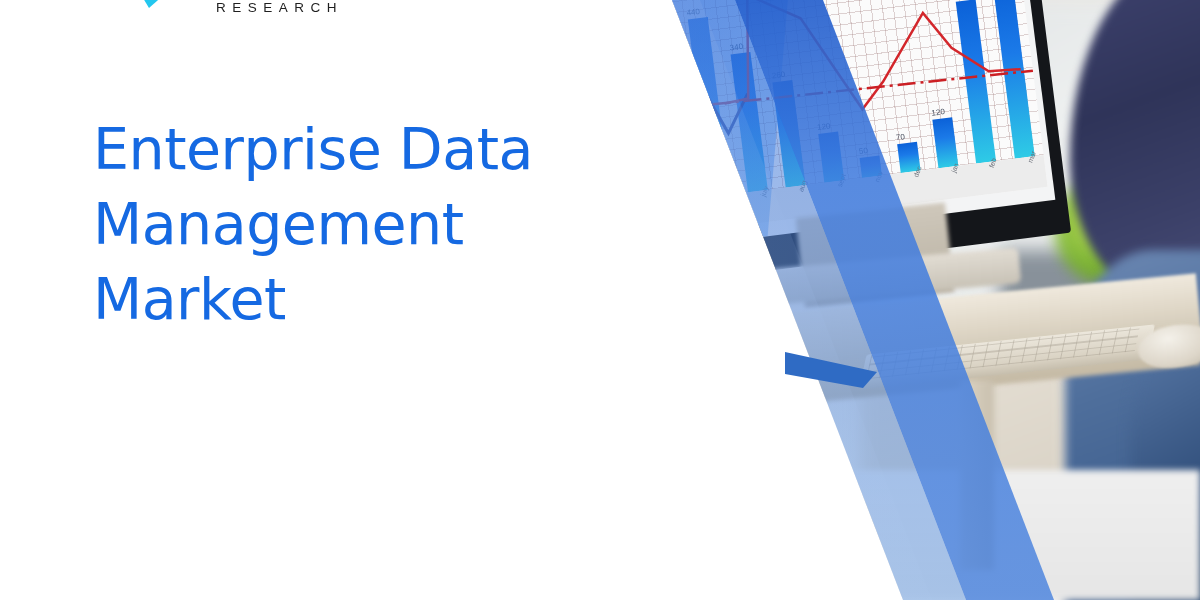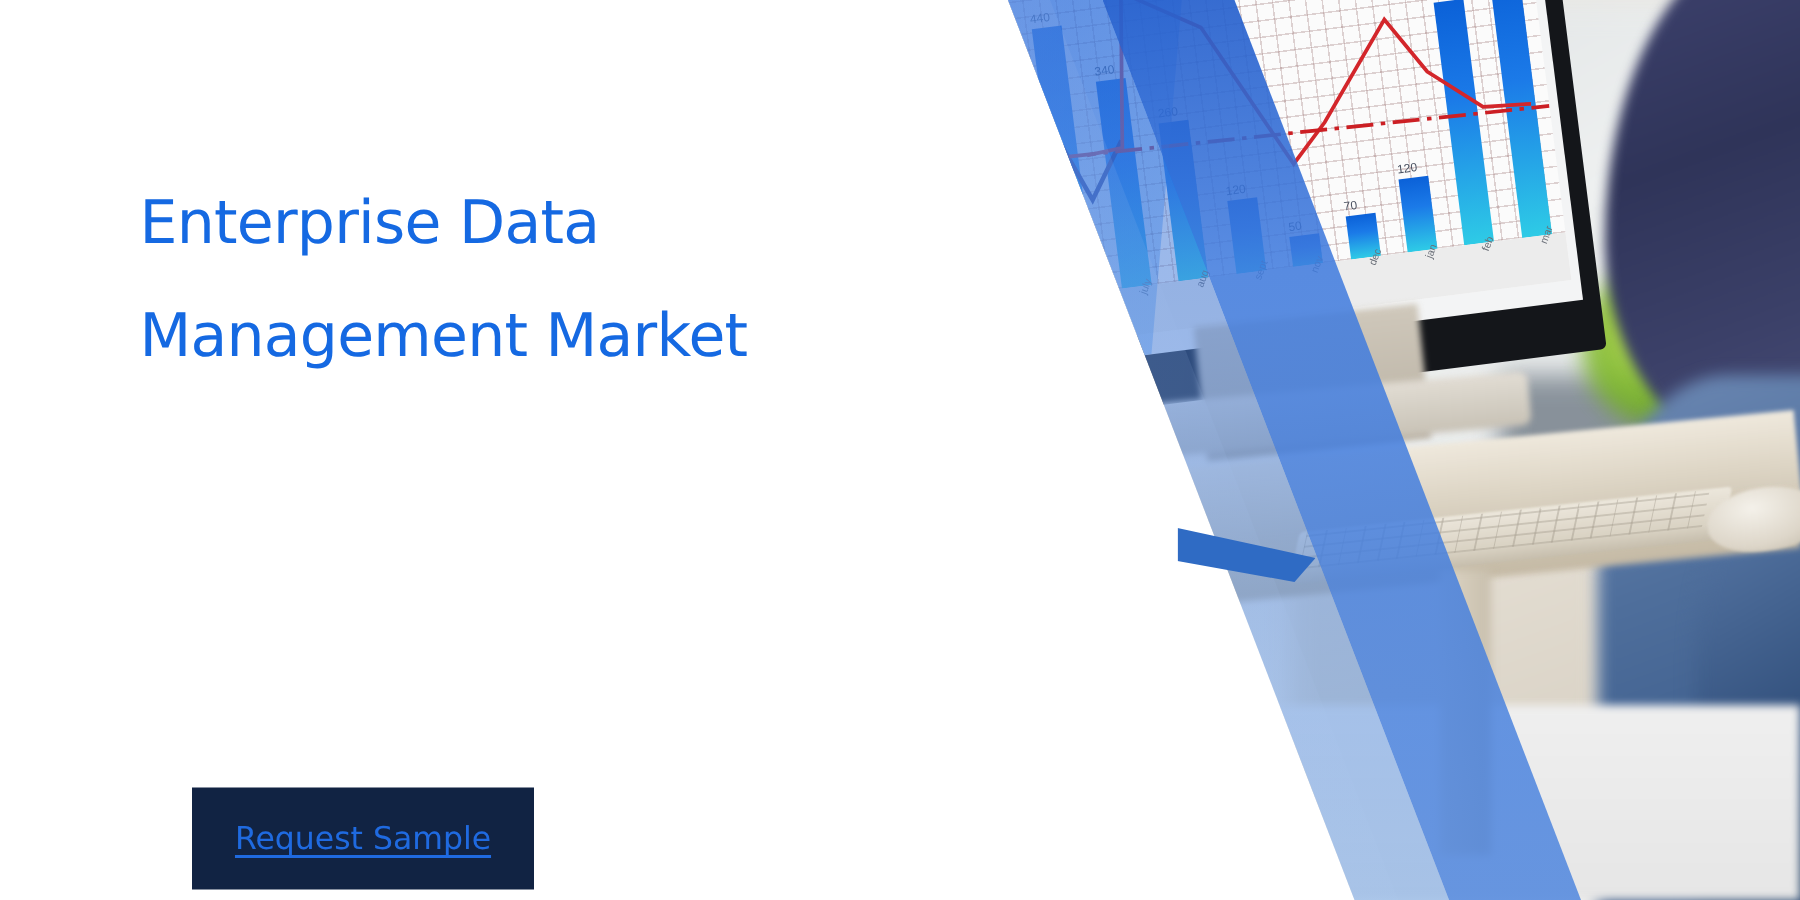--- a/index.html
+++ b/index.html
@@ -258,21 +258,21 @@
     color: #1f1f1f;
     font-weight: 400;
     font-family: "Liberation Sans", sans-serif;
   }
 
   #headline {
     position: absolute;
     left: 93px; top: 112px;
     width: 560px;
     color: #1569e2;
-    font-size: 40px;
+    font-size: 57px;
     line-height: 75px;
     font-weight: 400;
     font-family: "DejaVu Sans", sans-serif;
     letter-spacing: -0.5px;
   }
 
   #subheadline {
     position: absolute;
     left: 130px; top: 382px;
     width: 545px;
@@ -387,21 +387,24 @@
     <div class="photo-layer keyboard"></div>
     <div class="photo-layer keys"></div>
     <div class="photo-layer mouse"></div>
   </div>
 
   <div id="photo-feather"></div>
   <div id="blue-band-soft"></div>
   <div id="blue-band"></div>
   <div id="band-wedge"></div>
 
+  <div id="logo-row">
+    <svg id="logo-mark" viewBox="0 0 56 44">
+      <polygon points="2,0 54,0 20,30" fill="#23c7ef"></polygon>
+    </svg>
+    <div id="logo-wordmark">RESEARCH</div>
+  </div>
 
   <h1 id="headline">Enterprise Data Management Market</h1>
 
 
-  <button id="cta-button">
-    <span id="cta-label">Request Sample</span>
-  </button>
 
 </div>
 
 </body></html>

